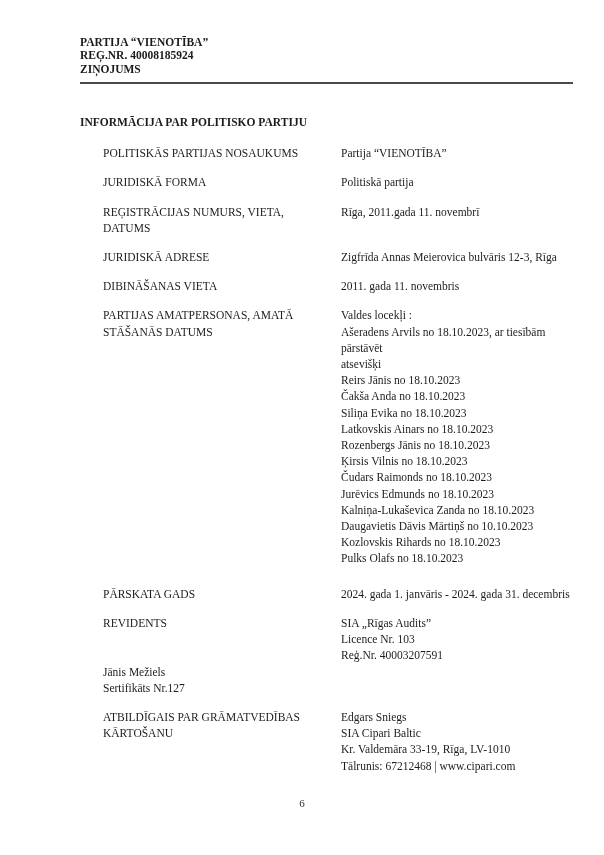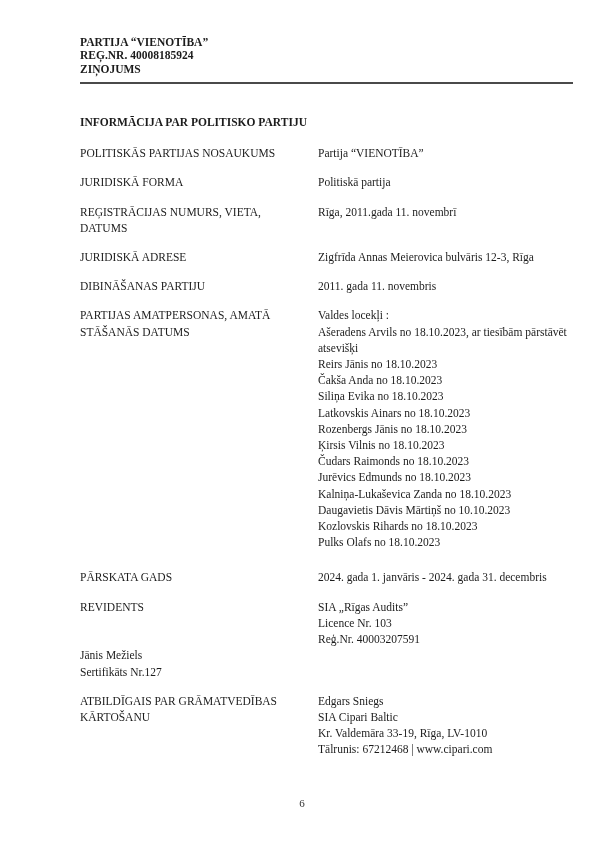--- a/index.html
+++ b/index.html
@@ -21,21 +21,21 @@
     margin-top: 6px;
     border-top: 2px solid #4a4a4a;
     width: 493px;
     height: 0;
   }
   .section-title {
     margin-top: 31px;
     font-weight: bold;
     line-height: 14px;
   }
-  .rows { margin-top: 16px; }
+  .rows { margin-top: 16px; margin-left: 23px; }
   .row {
     display: flex;
     align-items: flex-start;
     margin-bottom: 13px;
     line-height: 16.2px;
   }
   .row .label {
     width: 238px;
     flex: 0 0 238px;
     padding-right: 10px;
@@ -90,21 +90,21 @@
           <div class="vline">Rīga, 2011.gada 11. novembrī</div>
         </div>
       </div>
       <div class="row">
         <div class="label">JURIDISKĀ ADRESE</div>
         <div class="value">
           <div class="vline">Zigfrīda Annas Meierovica bulvāris 12-3, Rīga</div>
         </div>
       </div>
       <div class="row">
-        <div class="label">DIBINĀŠANAS PARTIJU</div>
+        <div class="label">DIBINĀŠANAS VIETA</div>
         <div class="value">
           <div class="vline">2011. gada 11. novembris</div>
         </div>
       </div>
       <div class="row">
         <div class="label">PARTIJAS AMATPERSONAS, AMATĀ STĀŠANĀS DATUMS</div>
         <div class="value">
           <div class="vline">Valdes locekļi :</div>
           <div class="vline">Ašeradens Arvils no 18.10.2023, ar tiesībām pārstāvēt</div>
           <div class="vline">atsevišķi</div>

